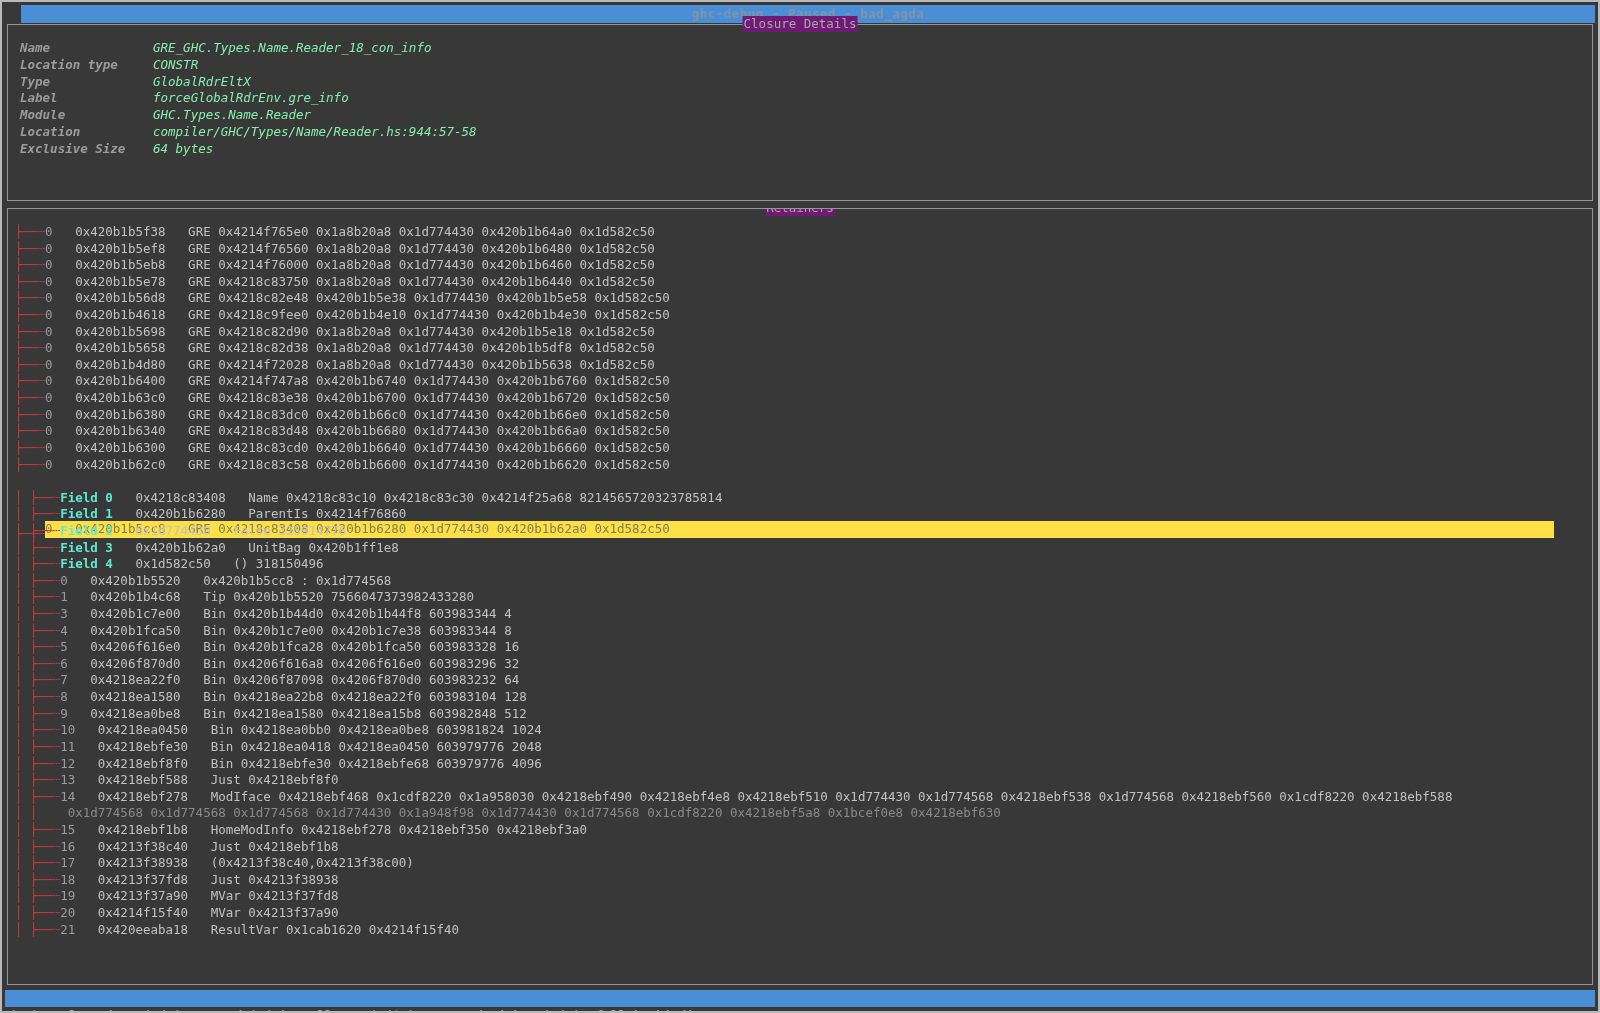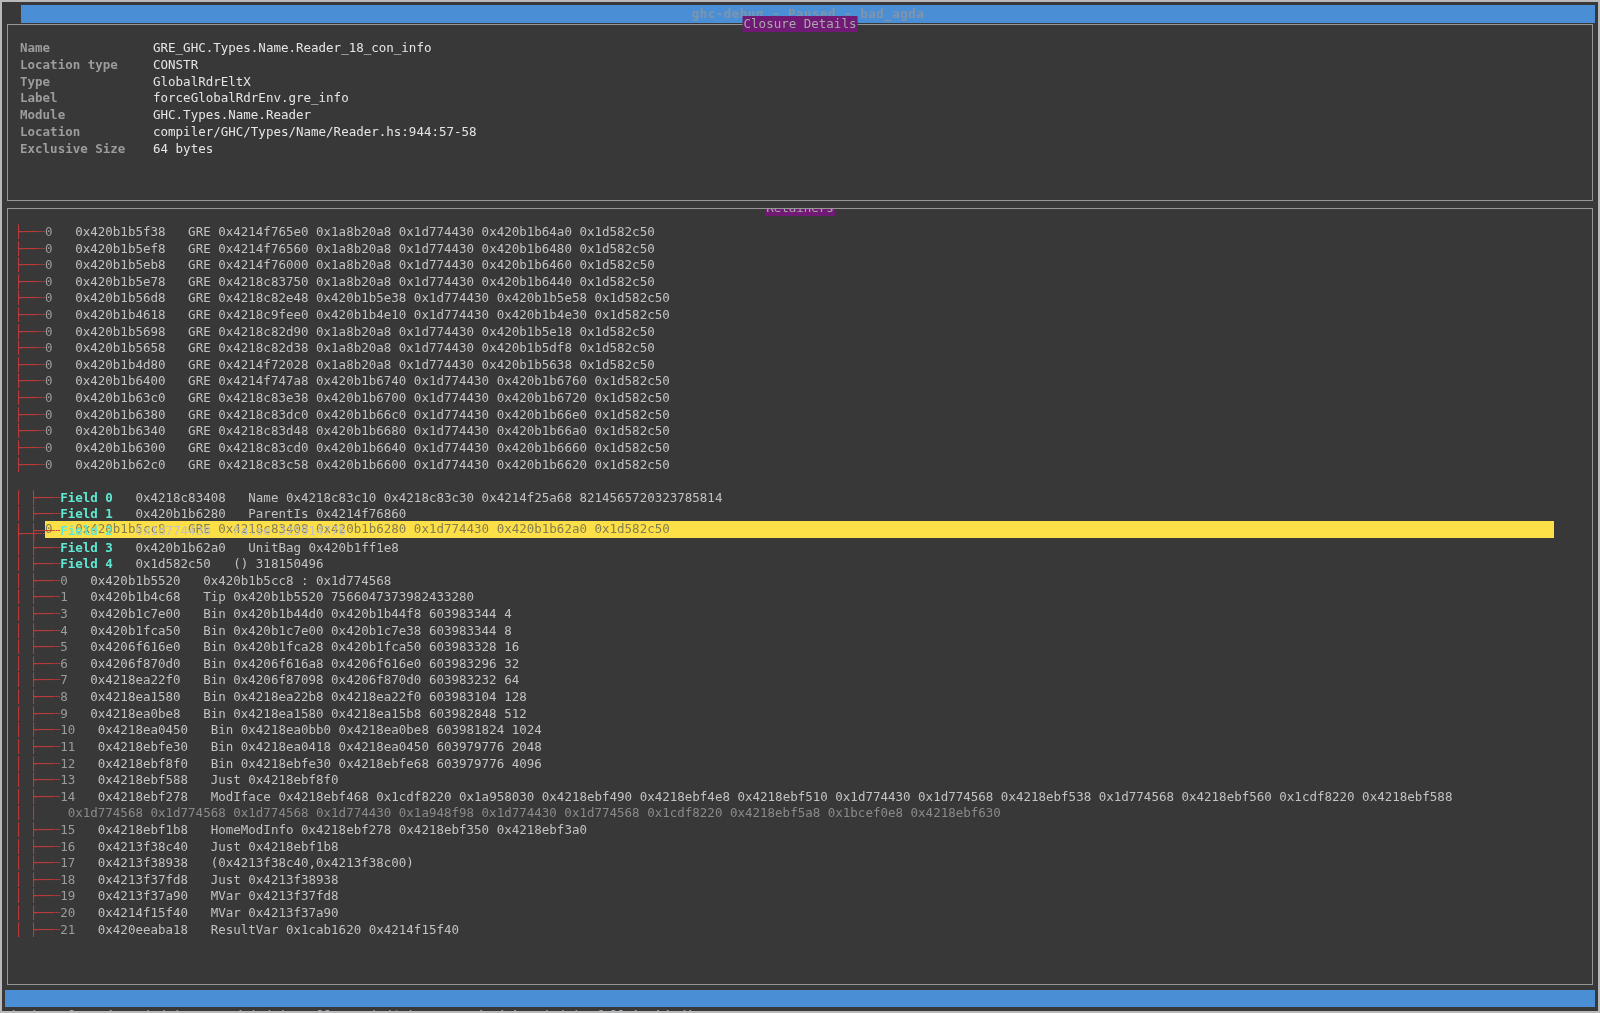--- a/index.html
+++ b/index.html
@@ -20,24 +20,24 @@
   }
   .panel {
     position:absolute; border:1px solid #969696;
   }
   .panel-title {
     position:absolute; top:-9px; left:50%; transform:translateX(-50%);
     background:#701a75; padding:0 1px; color:#a8a8a8; line-height:16px;
     white-space:pre;
   }
   .closure { top:22px; left:5px; right:5px; height:177px; }
-  .fields { position:absolute; top:15px; left:12px; right:8px; }
+  .fields { position:absolute; top:15px; left:12px; right:8px;font-style:italic; }
   .frow { display:flex; line-height:16.8px; white-space:pre; }
   .flab { width:133px; font-weight:bold; color:#9c9c9c; flex:none; }
-  .fval { color:#e5e5e5; }
+  .fval { color:#86efac; }
   .retainers { top:206px; left:5px; right:5px; bottom:26px; overflow:hidden;padding-left:15px; }
   .rows { position:absolute; top:15px; left:7px; right:2px; bottom:1px; overflow:hidden; }
   .trow { white-space:pre; line-height:16.62px; height:16.62px; }
   .tree { color:#c43a3a; }
   .idx { color:#9c9c9c; }
   .flabel { color:#5eead4; font-weight:bold; }
   .txt { color:#c2c2c2; }
   .dim { color:#8a8a8a; }
   .trow.sel .rbody {
     display:inline-block; width:calc(100% - 66px);

